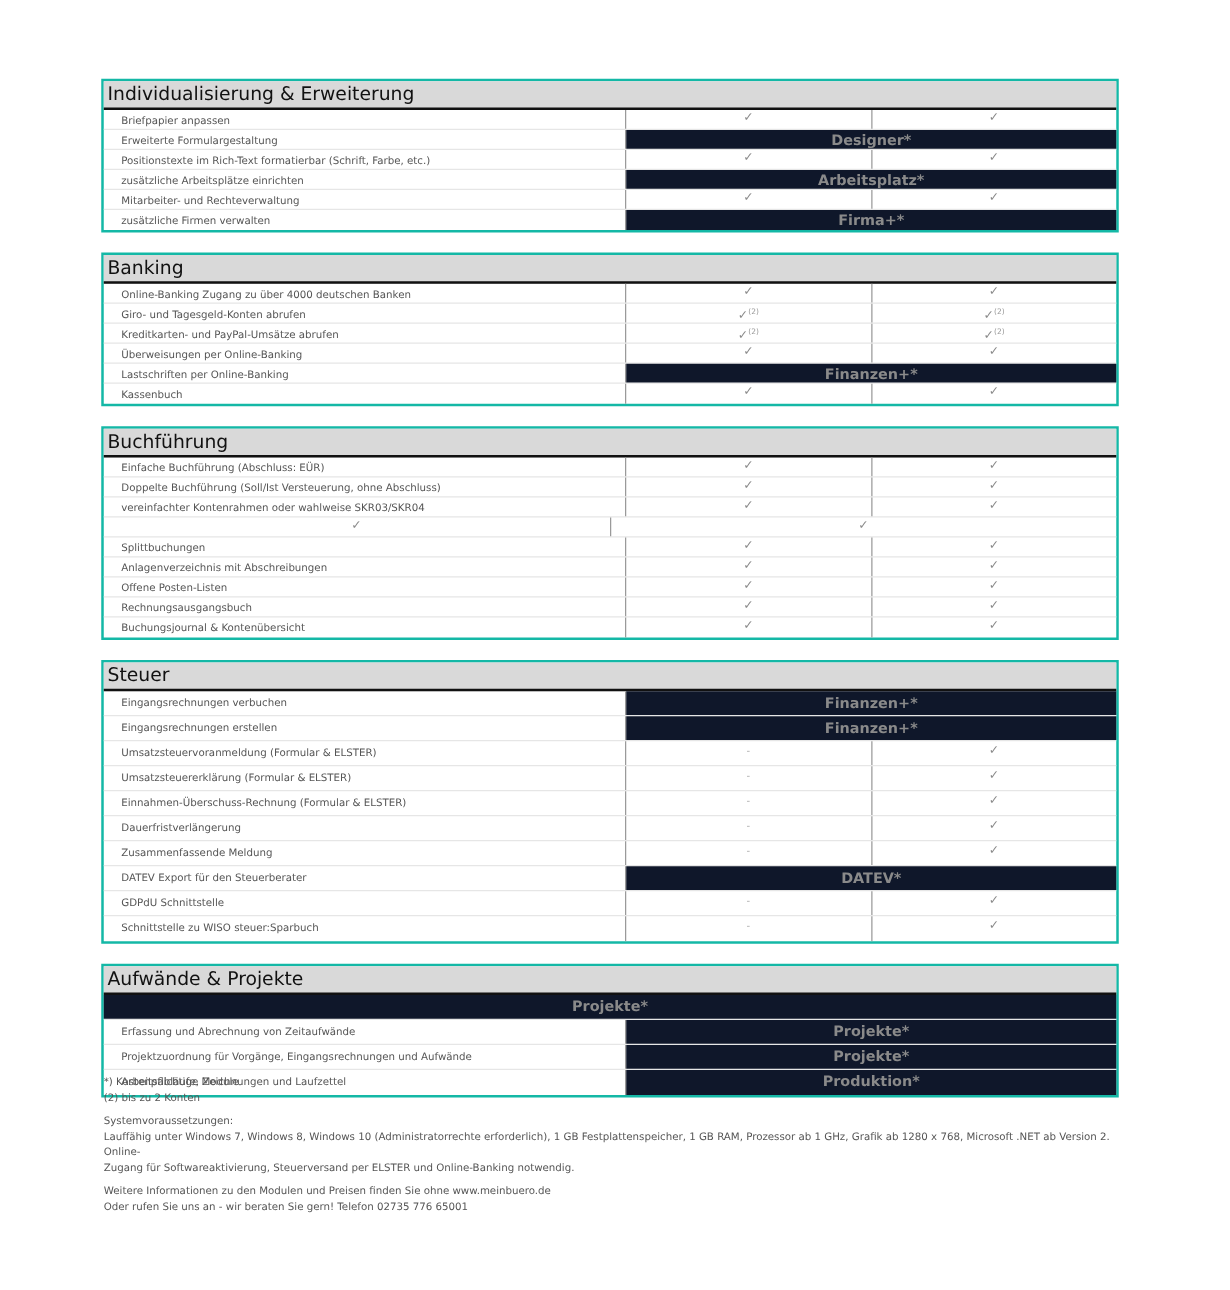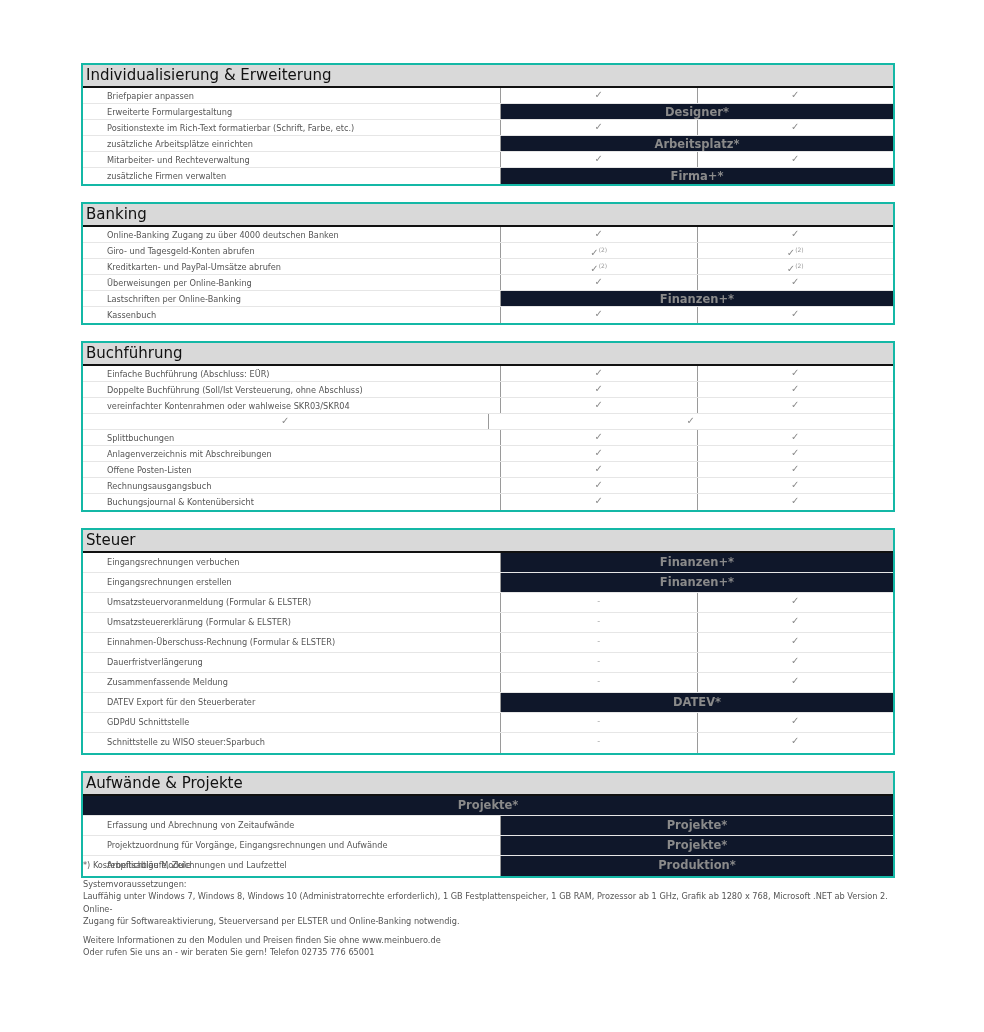--- a/index.html
+++ b/index.html
@@ -3,21 +3,21 @@
 <meta charset="utf-8">
 <style>
   html, body { margin: 0; padding: 0; background: #ffffff; }
   body { width: 984px; height: 1032px; position: relative; font-family: "DejaVu Sans", sans-serif; color: #444; overflow: hidden; }
   .page { position: absolute; left: 81px; top: 63px; width: 814px; }
   .section { border: 2px solid #14b8a6; margin-bottom: 16px; box-sizing: border-box; }
   .section-header { background: #d9d9d9; height: 21px; border-bottom: 2px solid #111; font-size: 15px; color: #111; line-height: 21px; padding-left: 3px; white-space: nowrap; }
   .row { display: flex; height: 16px; border-bottom: 1px solid #e6e6e6; box-sizing: border-box; }
   .row:last-child { border-bottom: none; }
   .row.tall { height: 20px; }
-  .row-label { width: 418px; flex: 0 0 418px; font-size: 8.2px; line-height: 16px; padding-left: 24px; box-sizing: border-box; border-right: 1px solid #9a9a9a; color: #555; white-space: nowrap; overflow: hidden; }
+  .row-label { width: 418px; flex: 0 0 418px; font-size: 8.2px; line-height: 16px; padding-left: 14px; box-sizing: border-box; border-right: 1px solid #9a9a9a; color: #555; white-space: nowrap; overflow: hidden; }
   .row.tall .row-label { line-height: 18px; }
   .cell { flex: 1; text-align: center; font-size: 10px; line-height: 14px; color: #8a8a8a; position: relative; }
   .row.tall .cell { line-height: 16px; }
   .cell.c1 { border-right: 1px solid #9a9a9a; }
   .cell.span { background: #0f172a; font-weight: bold; font-size: 11.5px; color: #8a8a8a; line-height: 16px; }
   .row.tall .cell.span { line-height: 18px; }
   .sup { font-size: 6px; vertical-align: super; color: #999; }
   .dash { font-size: 8px; color: #aaa; }
   .footer { position: absolute; left: 83px; top: 859px; width: 820px; font-size: 8.2px; color: #555; line-height: 12.5px; }
   .footer p { margin: 0; }
@@ -201,18 +201,19 @@
       </div>
       <div class="row tall">
         <div class="row-label">Arbeitsabläufe, Zeichnungen und Laufzettel</div>
         <div class="cell span">Produktion*</div>
       </div>
     </div>
   </div>
 
 <div class="footer">
   <p>*) Kostenpflichtige Module</p>
+  <p>(2) bis zu 2 Konten</p>
   <p class="gap">Systemvoraussetzungen:</p>
   <p>Lauffähig unter Windows 7, Windows 8, Windows 10 (Administratorrechte erforderlich), 1 GB Festplattenspeicher, 1 GB RAM, Prozessor ab 1 GHz, Grafik ab 1280 x 768, Microsoft .NET ab Version 2. Online-</p>
   <p>Zugang für Softwareaktivierung, Steuerversand per ELSTER und Online-Banking notwendig.</p>
   <p class="gap">Weitere Informationen zu den Modulen und Preisen finden Sie ohne www.meinbuero.de</p>
   <p>Oder rufen Sie uns an - wir beraten Sie gern! Telefon 02735 776 65001</p>
 </div>
 
 </body></html>

